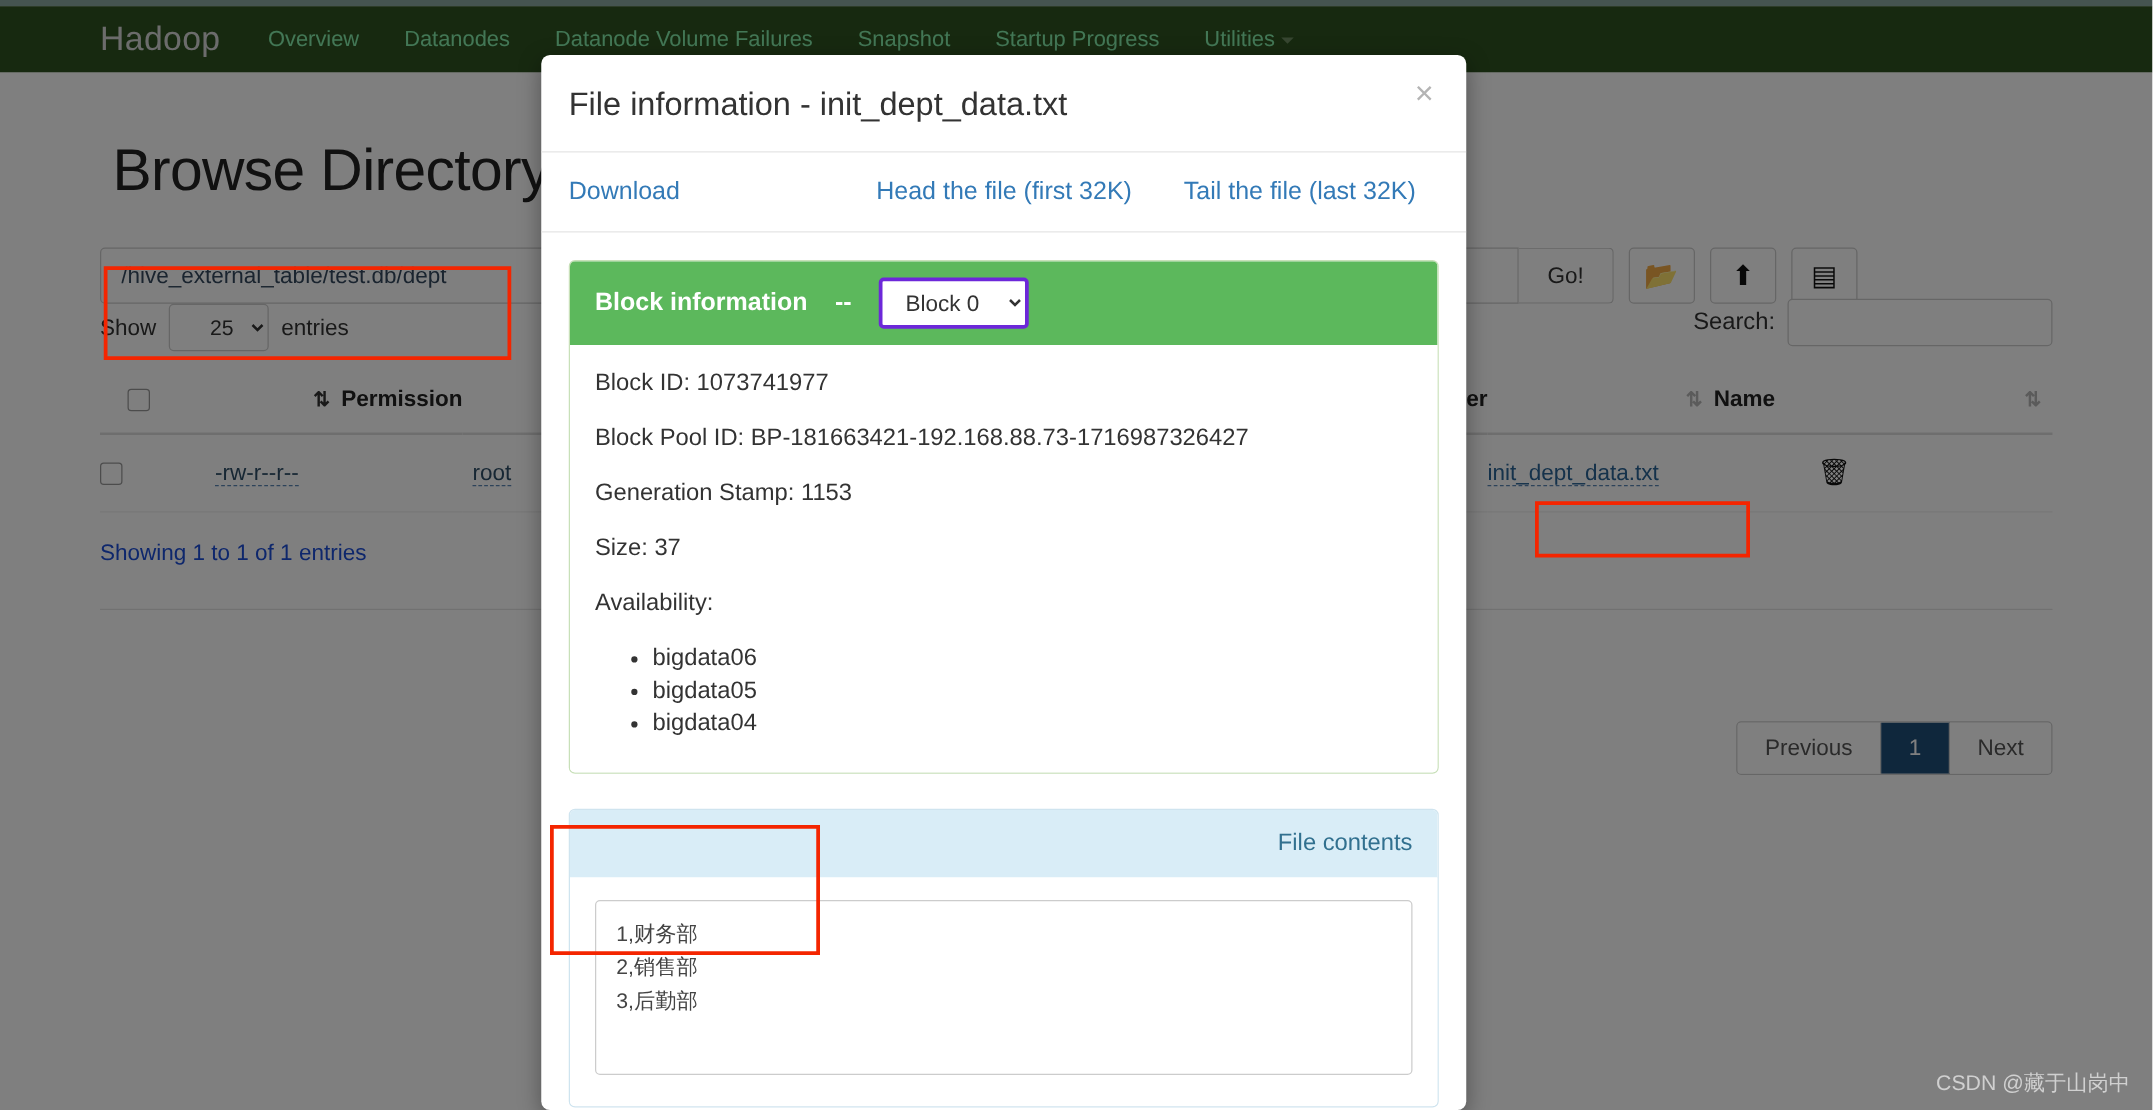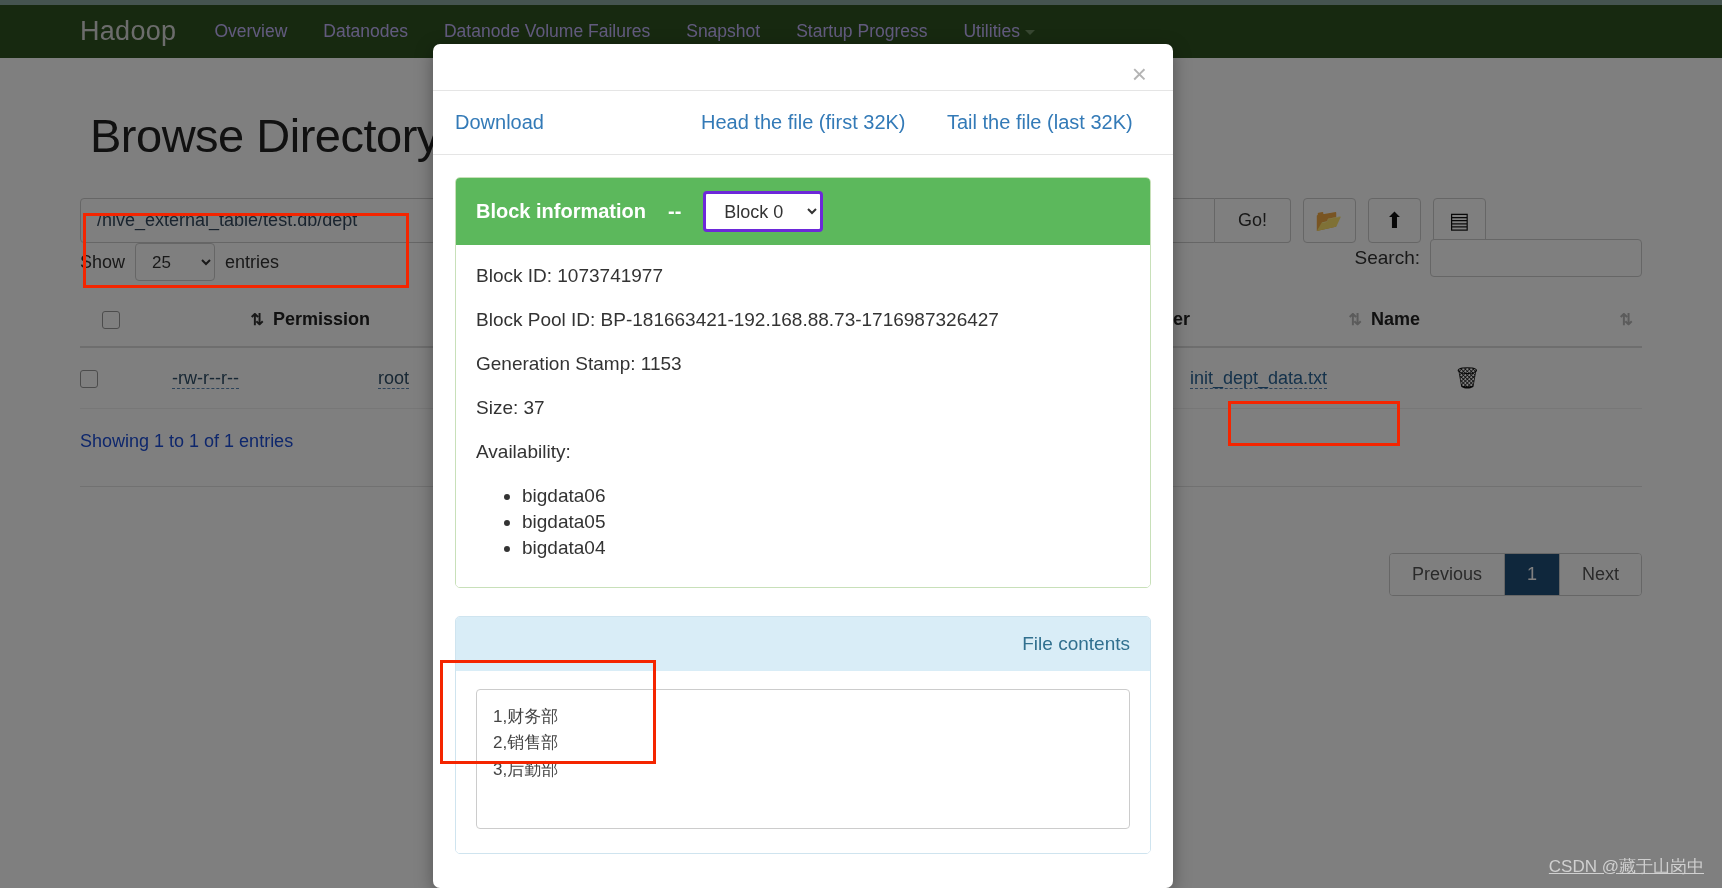--- a/index.html
+++ b/index.html
@@ -35,21 +35,21 @@
     padding-left: 80px;
   }
   .brand {
     color: #d8d8d8;
     font-size: 27px;
     letter-spacing: .3px;
     margin-right: 38px;
     font-weight: 400;
   }
   .navlink {
-    color: #c4b5fd;
+    color: #86efac;
     font-size: 17.5px;
     margin-right: 36px;
     white-space: nowrap;
   }
   .caret {
     display: inline-block;
     width: 0; height: 0;
     border-left: 5px solid transparent;
     border-right: 5px solid transparent;
     border-top: 5px solid #6f8d62;
@@ -128,21 +128,21 @@
   }
   .show-select {
     margin: 0 10px;
     height: 38px;
     width: 80px;
     border: 1px solid #ccc;
     border-radius: 4px;
     background: #fff;
     font-size: 17px;
     color: #333;
-    padding-left: 12px;
+    padding-left: 28px;
     font-family: "Liberation Sans", sans-serif;
   }
   .searchbox {
     position: absolute;
     right: 0; top: -4px;
     display: flex; align-items: center;
     font-size: 19px; color: #333;
   }
   .search-input {
     margin-left: 10px;
@@ -392,21 +392,20 @@
   #annot-cont  { left: 440px; top: 660px; width: 216px; height: 104px; z-index: 70; }
 
   
   .watermark {
     position: absolute;
     right: 18px; bottom: 10px;
     color: #d0d0d0;
     font-size: 17px;
     z-index: 80;
     font-family: "Liberation Sans", sans-serif;
-    text-decoration: underline;
   }
 </style>
 </head>
 <body>
 
 <div id="root">
 
   <div class="topstrip"></div>
 
   <div class="navbar">
@@ -479,33 +478,34 @@
           </td>
           <td style="padding-left:34px">
             <span class="trash">🗑</span>
           </td>
         </tr>
       </tbody>
     </table>
 
     <div class="showing">Showing 1 to 1 of 1 entries</div>
 
-    <div class="pagination" style="top:495px">
+    <div class="pagination" style="top:519px">
       <div>Previous</div>
       <div class="active">1</div>
       <div>Next</div>
     </div>
 
     <div class="footer-rule"></div>
   </div>
 
   <div class="backdrop"></div>
 
   <div class="modal">
     <div class="modal-header">
+      <div class="modal-title">File information - init_dept_data.txt</div>
       <button class="modal-close">×</button>
     </div>
 
     <div class="modal-actions">
       <a class="action-link a1">Download</a>
       <a class="action-link a2">Head the file (first 32K)</a>
       <a class="action-link">Tail the file (last 32K)</a>
     </div>
 
     <div class="panel">

